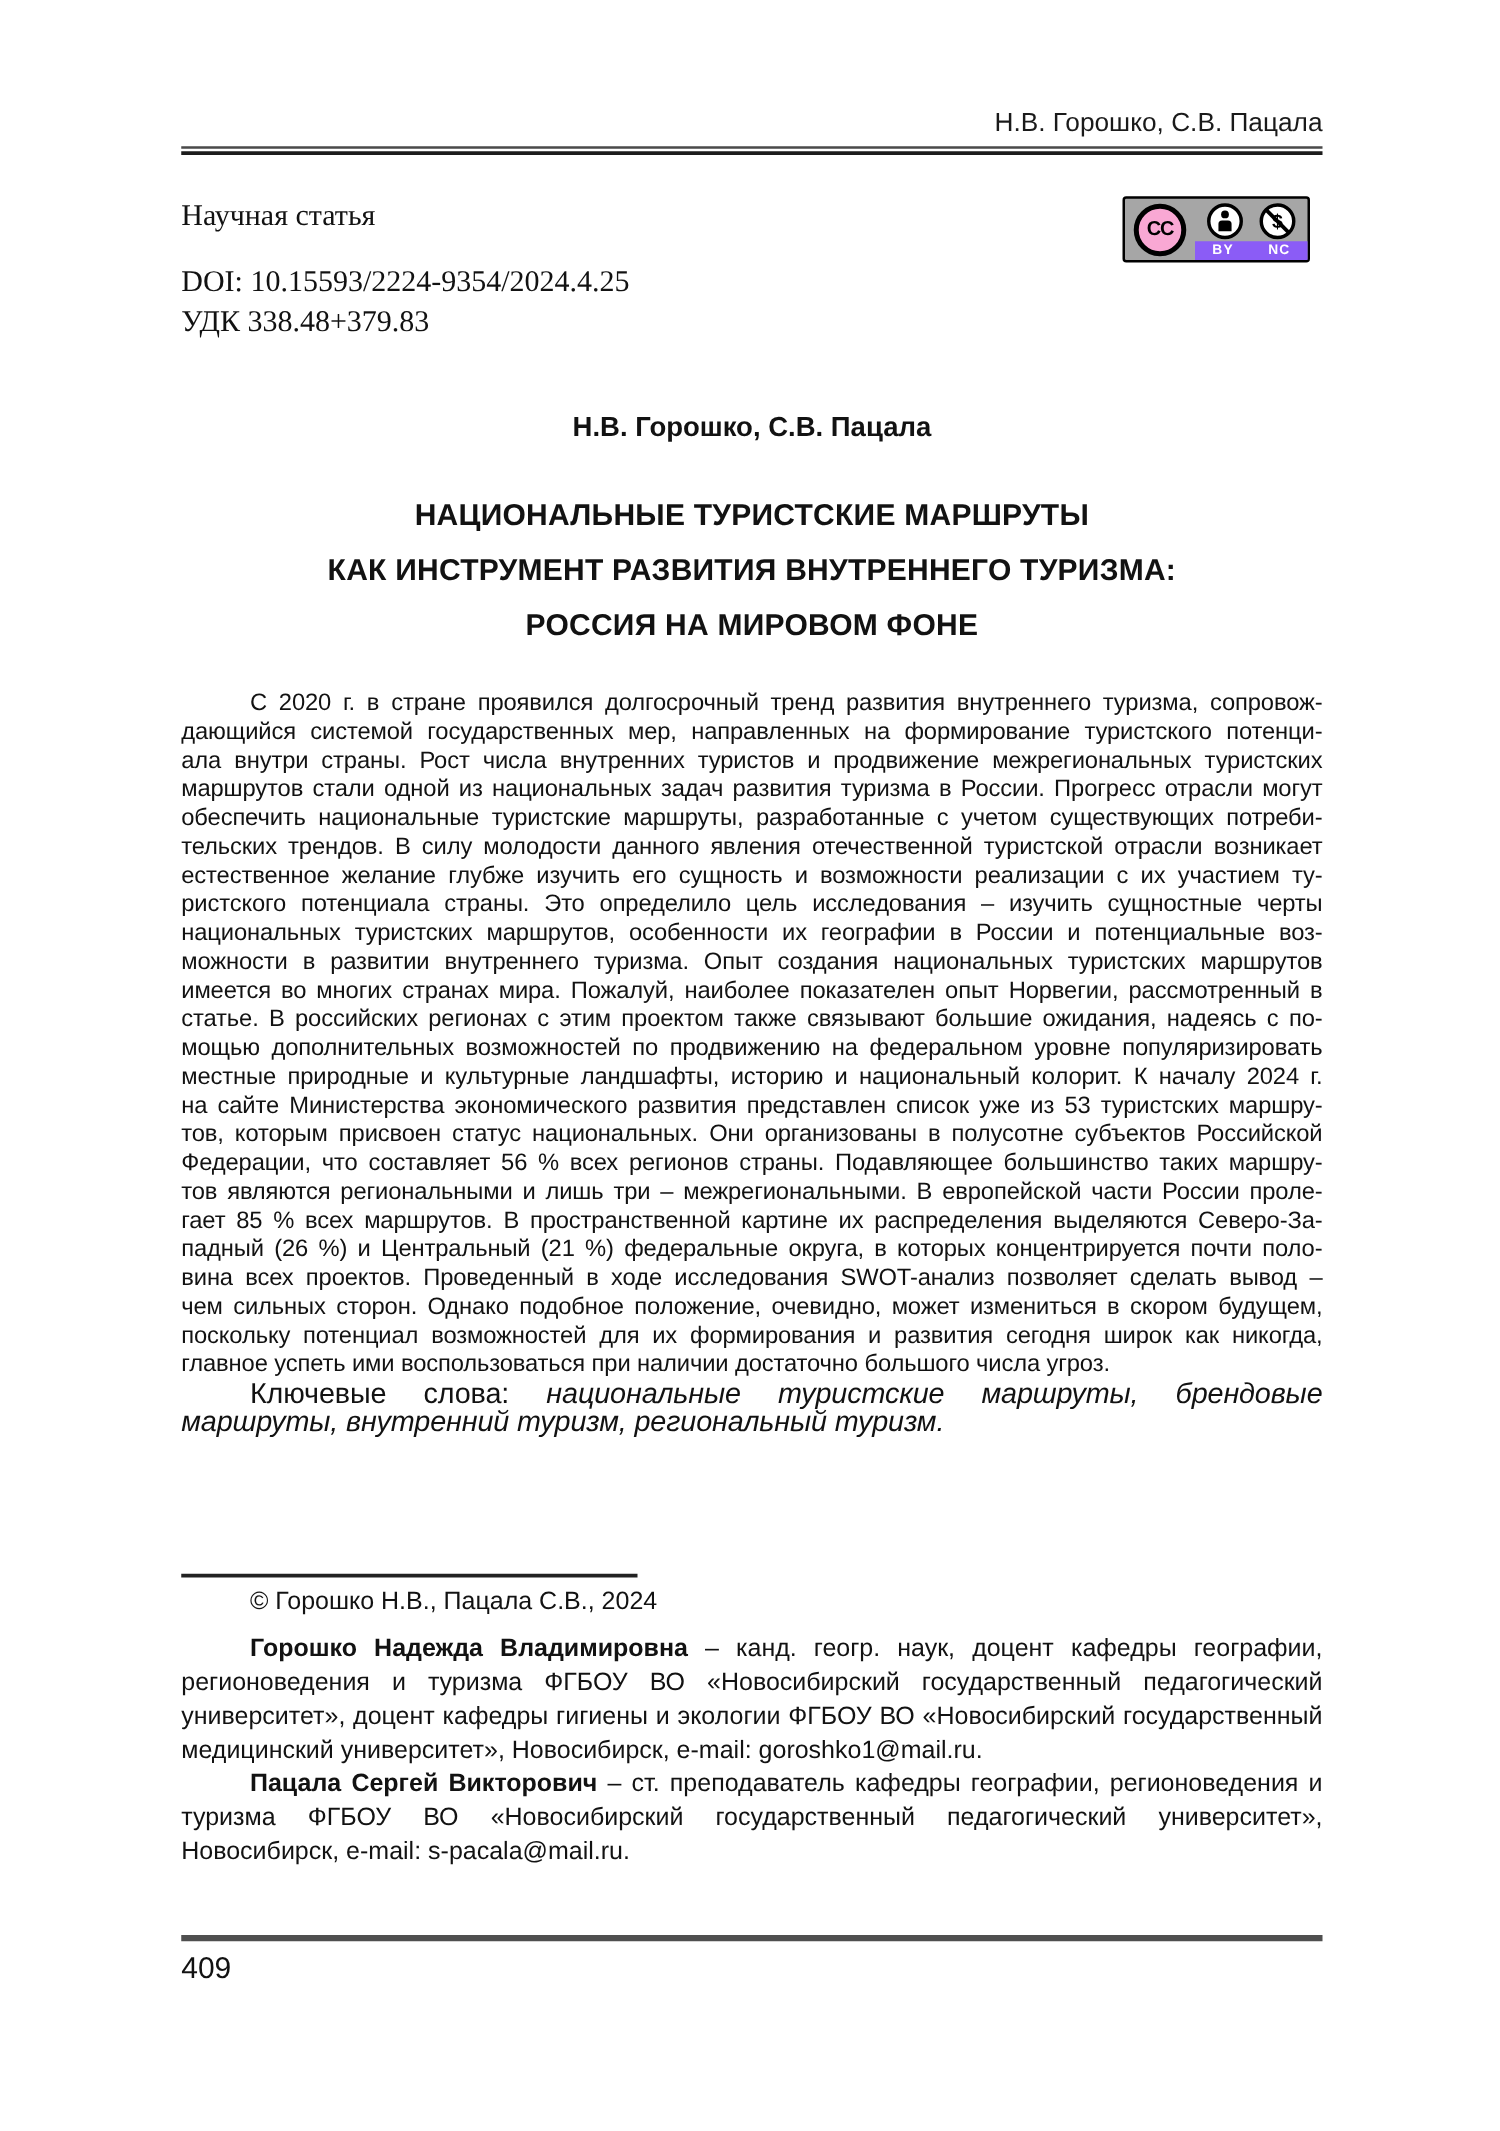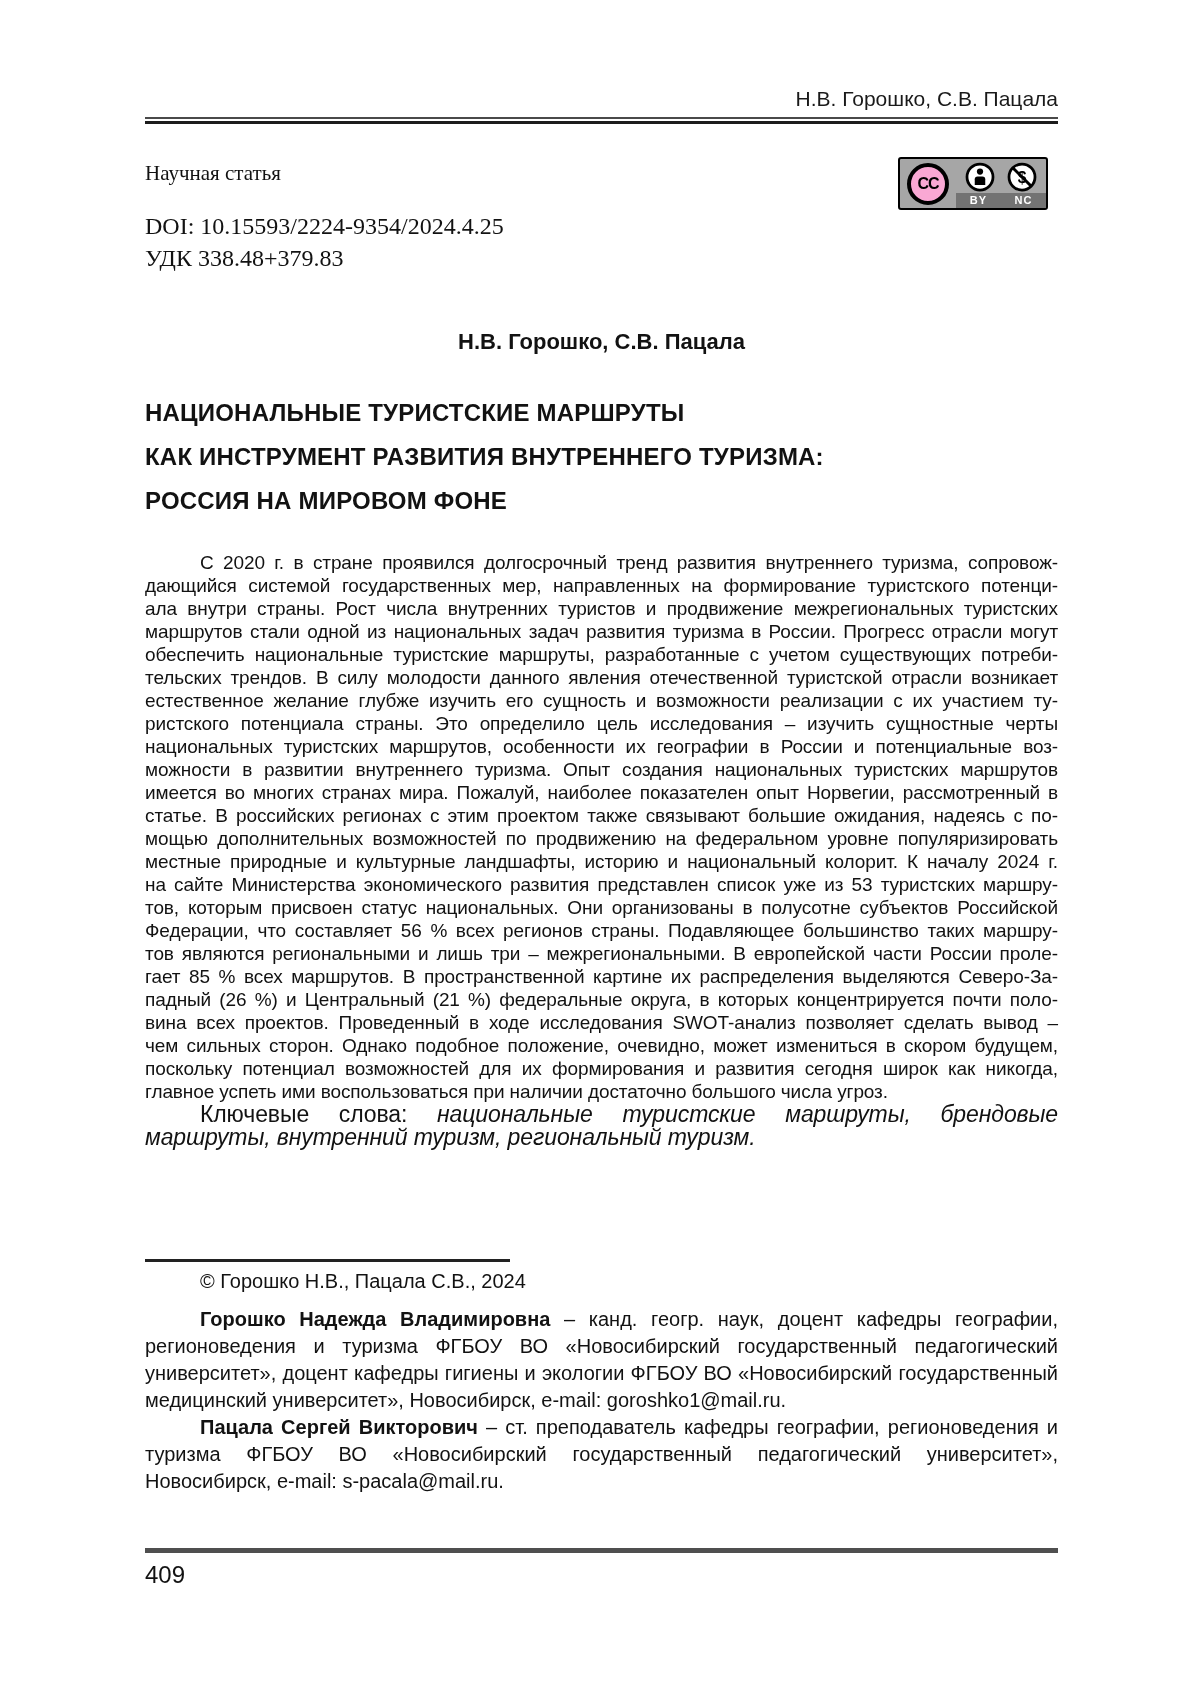--- a/index.html
+++ b/index.html
@@ -10,41 +10,41 @@
   }
   .page{box-sizing:border-box;width:1200px;height:1212px;
     padding:88px 142px 0 145px;position:relative;}
 
   
   .running-header{font-size:21px;line-height:22px;text-align:right;color:#1a1a1a;}
   .header-rule{margin-top:7px;height:2px;
     border-top:2px solid #4a4a4a;border-bottom:3px solid #1c1c1c;}
 
   
-  .article-type{margin:36px 0 0 0;font-family:"Liberation Serif",serif;font-size:21px;line-height:26px;}
+  .article-type{margin:36px 0 0 0;font-family:"Liberation Serif",serif;font-size:24px;line-height:26px;}
   .doi{margin:26px 0 0 0;font-family:"Liberation Serif",serif;font-size:24px;line-height:28px;}
   .udc{margin:4px 0 0 0;font-family:"Liberation Serif",serif;font-size:24px;line-height:28px;}
 
   
   .cc-badge{position:absolute;top:157px;right:152px;width:150px;height:53px;
     background:#a6a6a6;border:2px solid #000;border-radius:3px;
     display:flex;box-sizing:border-box;}
   .cc-left{width:56px;display:flex;align-items:center;justify-content:center;}
   .cc-circle{width:42px;height:42px;border-radius:50%;background:#f9a8d4;border:4px solid #000;
     box-sizing:border-box;display:flex;align-items:center;justify-content:center;
     font-weight:bold;font-size:16px;letter-spacing:-1px;color:#000;}
   .cc-right{flex:1;display:flex;flex-direction:column;}
   .cc-icons{flex:1;display:flex;align-items:center;justify-content:center;gap:12px;padding-top:2px;}
   .cc-icons svg{display:block;}
-  .cc-band{height:15px;background:#737373;display:flex;}
+  .cc-band{height:15px;background:#8b5cf6;display:flex;}
   .cc-band span{flex:1;color:#fff;font-size:11px;font-weight:bold;text-align:center;line-height:15px;letter-spacing:1px;}
 
   
   .authors{margin:57px 0 0 0;text-align:center;font-weight:bold;font-size:22px;line-height:26px;}
-  .title{margin:36px 0 0 0;font-weight:bold;font-size:24px;line-height:44px;letter-spacing:0.2px;}
+  .title{margin:36px 0 0 0;text-align:center;font-weight:bold;font-size:24px;line-height:44px;letter-spacing:0.2px;}
   .title span{display:block;}
 
   
   .abstract{margin-top:28px;font-size:19px;line-height:23px;letter-spacing:-0.1px;}
   .abs-line{text-align:justify;text-align-last:justify;white-space:normal;}
   .abs-line.first{text-indent:55px;}
   .abs-line.last{text-align-last:left;}
   .keywords{margin:0;font-size:23px;line-height:23px;letter-spacing:-0.1px;
     text-align:justify;text-indent:55px;}
   .kw-text{font-style:italic;}

